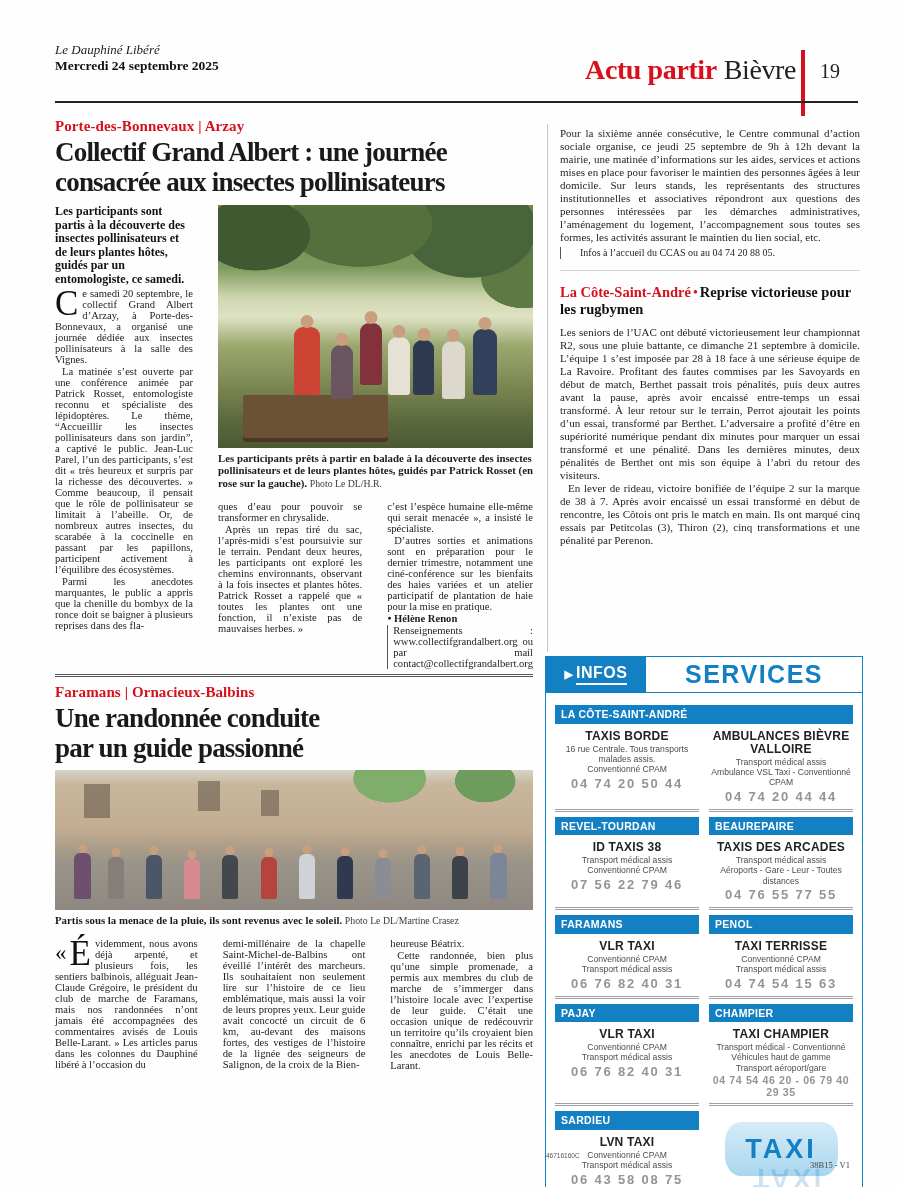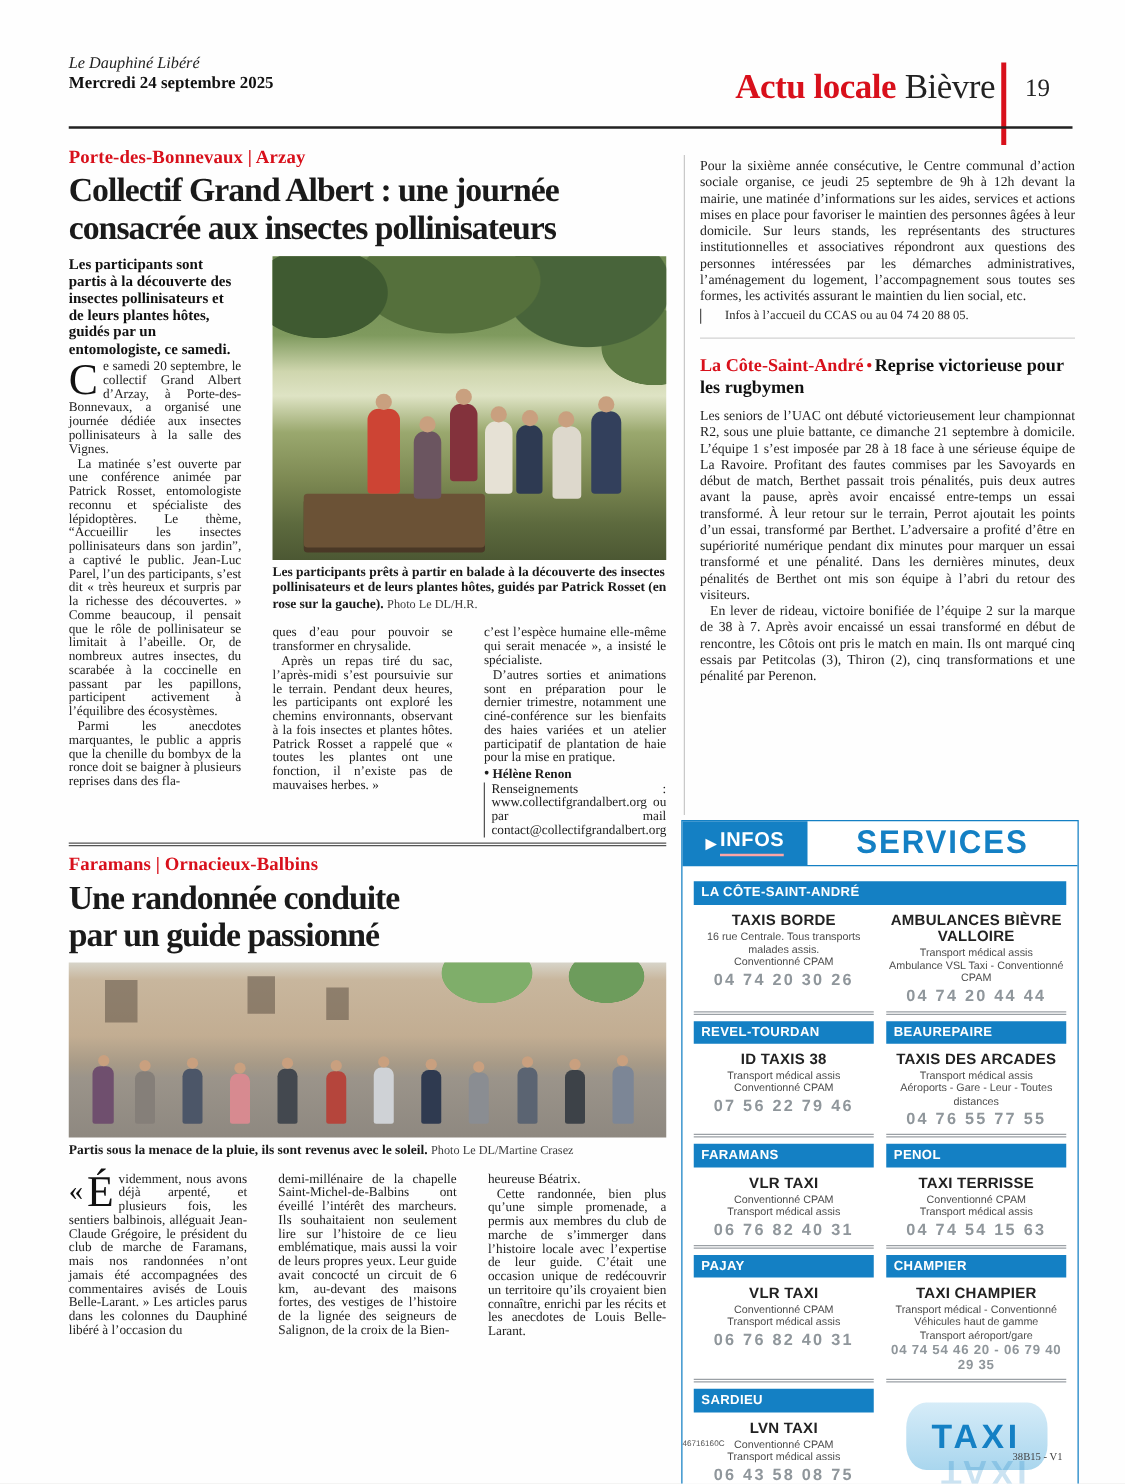--- a/index.html
+++ b/index.html
@@ -77,21 +77,21 @@
       radial-gradient(50px 35px at 90% 8%,#6d9c5c 0 60%,transparent 61%),
       linear-gradient(180deg,#d7d4c9 0%,#c8b69d 10%,#c2ad92 42%,#a79a87 58%,#9b948a 66%,#8e8880 100%);}
   .photo2 .win{position:absolute;background:#5f5246;opacity:.55;}
 
   
   .services{position:absolute;left:545px;top:656px;width:318px;border:1.5px solid #1480c4;background:#fff;
             font-family:"Liberation Sans",sans-serif;}
   .svc-head{display:flex;height:36px;border-bottom:1.5px solid #1480c4;}
   .svc-infos{background:#1480c4;color:#fff;width:100px;display:flex;align-items:center;justify-content:center;
              font-weight:bold;font-size:16px;gap:3px;}
-  .svc-infos .lbl{border-bottom:2px solid #fca5a5;padding-bottom:1px;letter-spacing:0.5px;}
+  .svc-infos .lbl{border-bottom:2px solid #ffffff;padding-bottom:1px;letter-spacing:0.5px;}
   .svc-infos .arr{font-size:11px;}
   .svc-name-side{flex:1;display:flex;align-items:center;justify-content:center;color:#1480c4;
                  font-weight:bold;font-size:25px;letter-spacing:1.5px;transform:scaleY(1.05);}
   .svc-grid{display:grid;grid-template-columns:1fr 1fr;column-gap:10px;padding:7px 9px 4px 9px;}
   .svc-bar{background:#1480c4;color:#fff;font-weight:bold;font-size:10.5px;letter-spacing:0.3px;
            padding:3px 6px 3.5px 6px;margin:5px 0 3px 0;}
   .svc-bar.full{grid-column:1/3;}
   .svc-entry{text-align:center;padding:3px 0 5px 0;border-bottom:3px double #9aa0a5;}
   .svc-entry .nm{font-weight:bold;font-size:12px;line-height:13px;color:#222;letter-spacing:0.2px;margin-bottom:1px;}
   .svc-entry .ln{font-size:8.6px;line-height:10.2px;color:#4c4c4c;}
@@ -111,21 +111,21 @@
 </head>
 <body>
 
 <div class="page" data-name="newspaper-page">
 
   <div class="masthead" data-name="masthead">
     <div class="paper-name" data-name="paper-name">Le Dauphiné Libéré</div>
     <div class="paper-date" data-name="paper-date">Mercredi 24 septembre 2025</div>
   </div>
   <div class="section-head" data-name="section-head">
-    <span class="section-label" data-name="section-label">Actu locale</span><span class="section-area" data-name="section-area">Bièvre</span>
+    <span class="section-label" data-name="section-label">Actu partir</span><span class="section-area" data-name="section-area">Bièvre</span>
   </div>
   <div class="red-bar" data-name="header-red-bar"></div>
   <div class="page-no" data-name="page-number">19</div>
   <div class="header-rule" data-name="header-rule"></div>
   <div class="v-rule" data-name="column-divider"></div>
 
   <div class="main-article" data-name="main-article">
     <div class="kicker" data-name="main-article-kicker">Porte-des-Bonnevaux | Arzay</div>
     <h1 class="headline" data-name="main-article-headline">
       <span data-name="headline-line1">Collectif Grand Albert : une journée</span><br>
@@ -241,21 +241,21 @@
       <div class="svc-name-side" data-name="services-label">SERVICES</div>
     </div>
     <div class="svc-grid" data-name="services-grid">
       <div class="svc-bar full" data-name="services-section-title">LA CÔTE-SAINT-ANDRÉ</div>
 
       <div class="svc-entry" data-name="service-entry-taxis-borde">
         <div class="nm">TAXIS BORDE</div>
         <div class="ln">16 rue Centrale.  Tous transports</div>
         <div class="ln">malades assis.</div>
         <div class="ln">Conventionné CPAM</div>
-        <div class="ph" data-name="phone-number">04 74 20 30 26</div>
+        <div class="ph" data-name="phone-number">04 74 20 50 44</div>
       </div>
       <div class="svc-entry" data-name="service-entry-ambulances-bievre">
         <div class="nm">AMBULANCES BIÈVRE VALLOIRE</div>
         <div class="ln">Transport médical assis</div>
         <div class="ln">Ambulance VSL Taxi - Conventionné CPAM</div>
         <div class="ph" data-name="phone-number">04 74 20 44 44</div>
       </div>
 
       <div class="svc-bar" data-name="services-section-title">REVEL-TOURDAN</div>
       <div class="svc-bar" data-name="services-section-title">BEAUREPAIRE</div>

